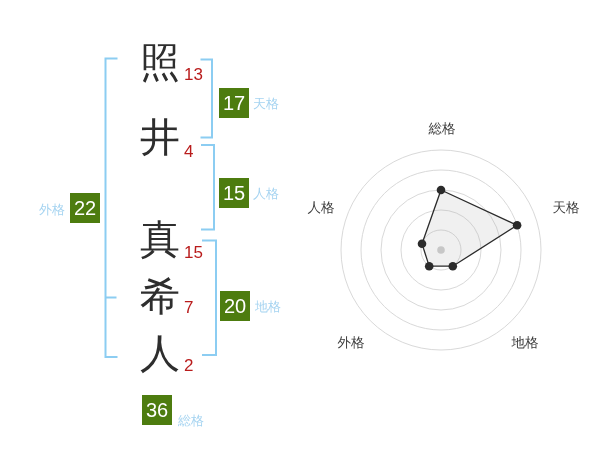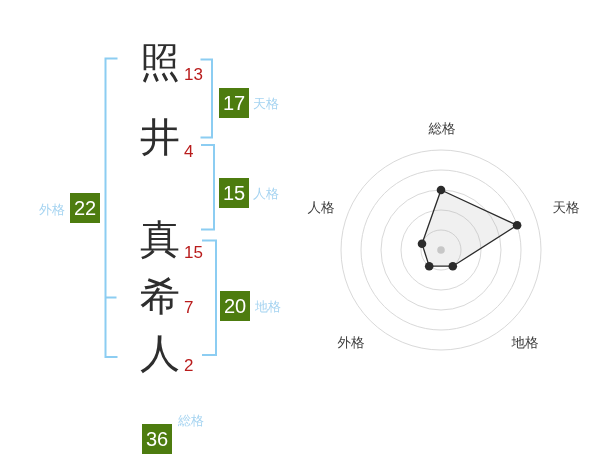--- a/index.html
+++ b/index.html
@@ -52,21 +52,21 @@
 
   <div class="vbox" style="left:219px;top:178px">15</div>
   <div class="vlabel" style="left:253px;top:187px">人格</div>
 
   <div class="vbox" style="left:220px;top:291px">20</div>
   <div class="vlabel" style="left:255px;top:300px">地格</div>
 
   <div class="vbox" style="left:70px;top:193px">22</div>
   <div class="vlabel" style="left:20px;top:203px;width:45px;text-align:right">外格</div>
 
-  <div class="vbox" style="left:142px;top:424px">36</div>
+  <div class="vbox" style="left:142px;top:395px">36</div>
   <div class="vlabel" style="left:178px;top:414px">総格</div>
 
   <svg id="radar" class="overlay" viewBox="0 0 600 470">
       <circle cx="441" cy="250" r="20" fill="none" stroke="#d9d9d9" stroke-width="1"></circle>
       <circle cx="441" cy="250" r="40" fill="none" stroke="#d9d9d9" stroke-width="1"></circle>
       <circle cx="441" cy="250" r="60" fill="none" stroke="#d9d9d9" stroke-width="1"></circle>
       <circle cx="441" cy="250" r="80" fill="none" stroke="#d9d9d9" stroke-width="1"></circle>
       <circle cx="441" cy="250" r="100" fill="none" stroke="#d9d9d9" stroke-width="1"></circle>
       <polygon points="441.0,190.0 517.1,225.3 452.8,266.2 429.2,266.2 422.0,243.8" fill="rgba(170,170,170,0.18)" stroke="#2b2b2b" stroke-width="1.3"></polygon>
       <circle cx="441.0" cy="190.0" r="4.3" fill="#2b2b2b"></circle>

